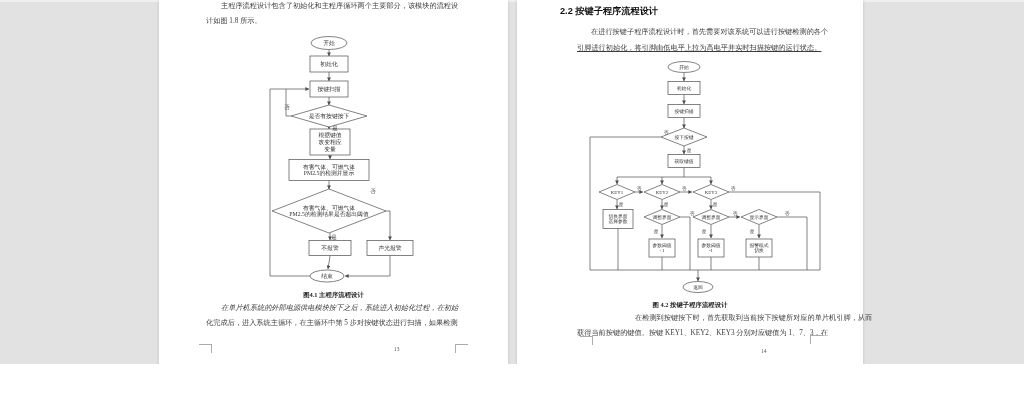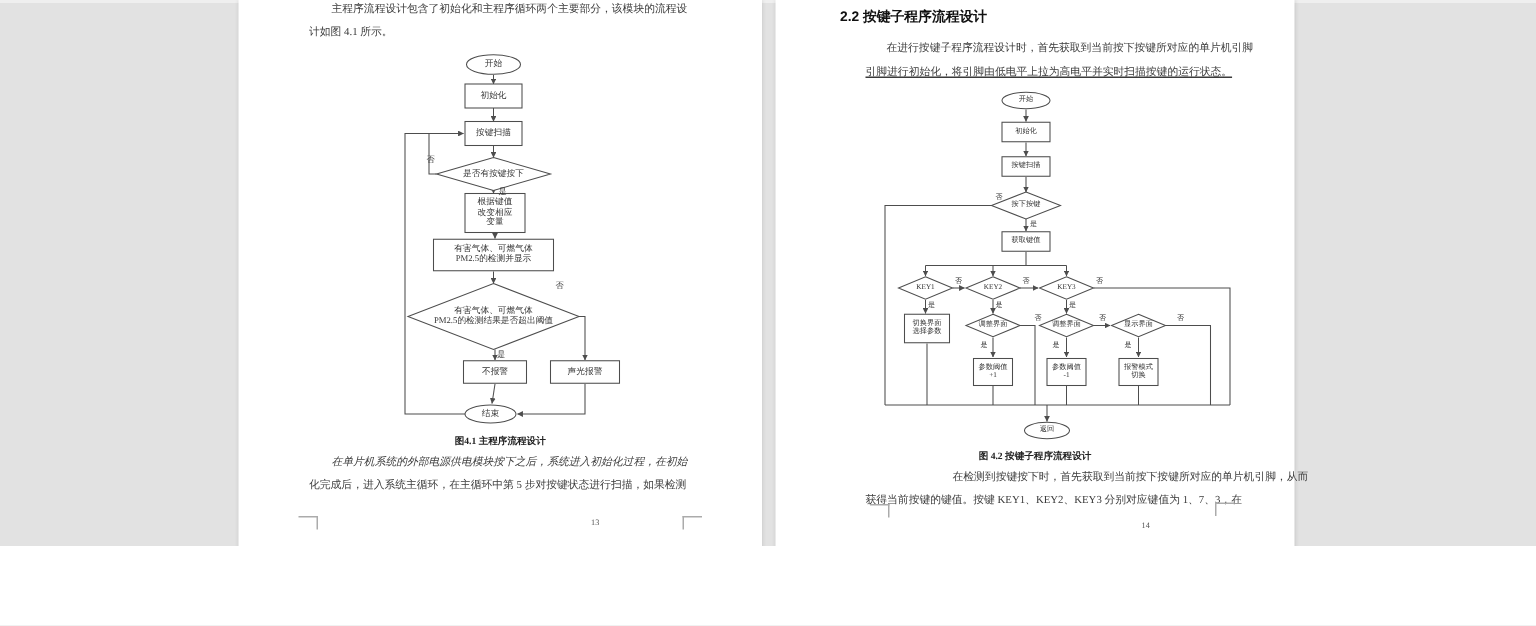--- a/index.html
+++ b/index.html
@@ -36,24 +36,24 @@
 <div class="stage">
   <div class="top-strip"></div>
 
   <div class="page p1"></div>
   <div class="page p2"></div>
   <div class="page n1"></div>
   <div class="page n2"></div>
 
   <div id="text-layer">
       <div class="tline" style="left: 221px; top: 2px;">主程序流程设计包含了初始化和主程序循环两个主要部分，该模块的流程设</div>
-      <div class="tline" style="left: 206px; top: 17.2px;">计如图 4.1 所示。</div>
+      <div class="tline" style="left: 206px; top: 17.2px;">计如图 1.8 所示。</div>
       <div class="tline" style="left: 221px; top: 304px; font-style: italic;">在单片机系统的外部电源供电模块按下之后，系统进入初始化过程，在初始</div>
       <div class="tline" style="left: 206px; top: 319.2px;">化完成后，进入系统主循环，在主循环中第 5 步对按键状态进行扫描，如果检测</div>
-      <div class="tline" style="left: 591px; top: 28px;">在进行按键子程序流程设计时，首先获取到当前按下按键所对应的单片机引脚</div>
+      <div class="tline" style="left: 591px; top: 28px;">在进行按键子程序流程设计时，首先需要对该系统可以进行按键检测的各个</div>
       <div class="tline" style="left: 577px; top: 43.5px; text-decoration: underline;">引脚进行初始化，将引脚由低电平上拉为高电平并实时扫描按键的运行状态。</div>
       <div class="tline" style="left: 591px; top: 314px; margin-left: 44px;">在检测到按键按下时，首先获取到当前按下按键所对应的单片机引脚，从而</div>
       <div class="tline" style="left: 577px; top: 329.2px;">获得当前按键的键值。按键 KEY1、KEY2、KEY3 分别对应键值为 1、7、3，在</div>
     </div>
 
   <div class="heading">2.2 按键子程序流程设计</div>
 
   <div class="caption" style="left:159px;top:291px;width:349px;">图4.1 主程序流程设计</div>
   <div class="caption" style="left:517px;top:301px;width:346px;">图 4.2 按键子程序流程设计</div>
 

